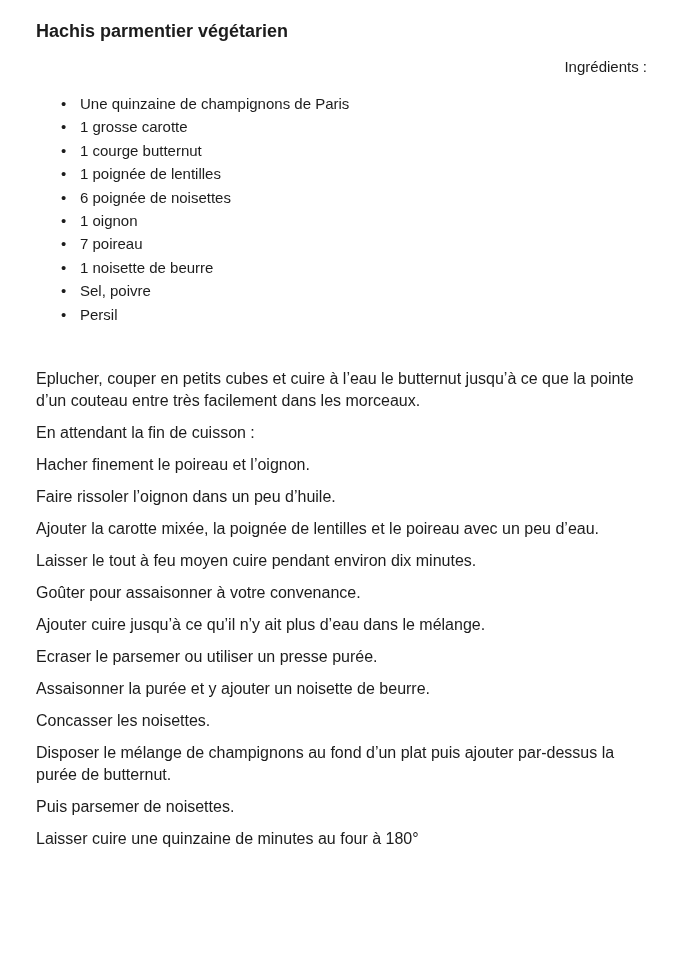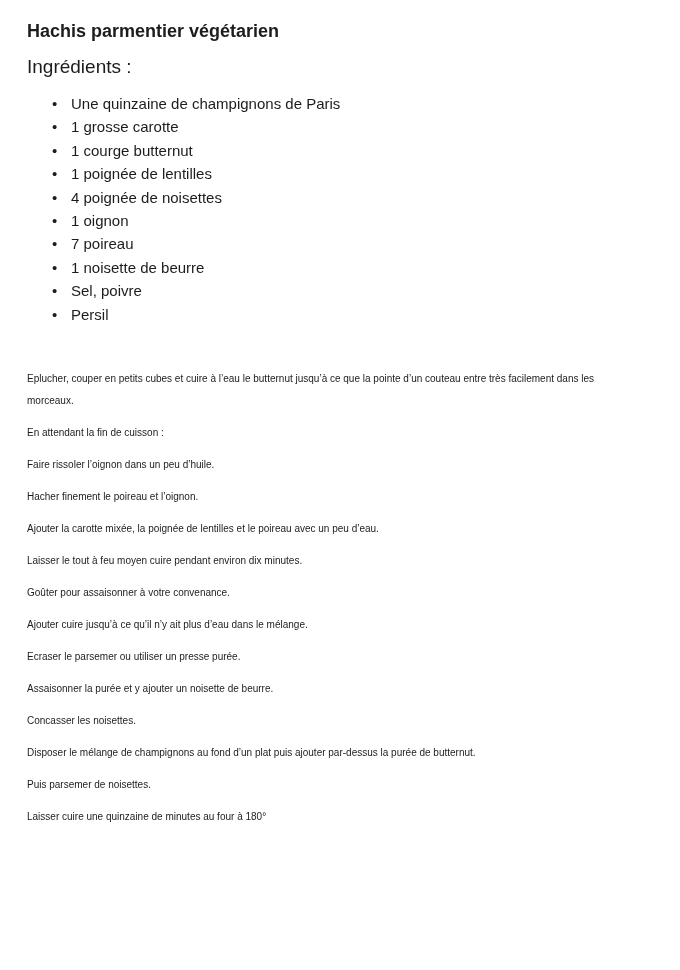--- a/index.html
+++ b/index.html
@@ -10,34 +10,35 @@
     width: 680px;
     height: 970px;
     background: #ffffff;
     overflow: hidden;
     font-family: "Liberation Sans", sans-serif;
     color: #1c1c1c;
     -webkit-font-smoothing: antialiased;
   }
 
   .content {
-    padding: 20px 33px 0 27px;
+    padding: 20px 33px 0 36px;
   }
 
   .doc-title {
     font-size: 18px;
     line-height: 22px;
     font-weight: bold;
     margin: 0 0 15px 0;
   }
 
   .ingredients-label {
-    font-size: 19px;
+    font-size: 15px;
     line-height: 20px;
     margin: 0 0 15px 0;
+    text-align: right;
   }
 
   .ingredients-list {
     list-style: none;
     margin: 0;
     padding: 0;
   }
 
   .ingredient-item {
     display: flex;
@@ -52,21 +53,21 @@
     width: 19px;
     flex: 0 0 19px;
     font-size: 15px;
   }
 
   .steps {
     margin-top: 42px;
   }
 
   .step {
-    font-size: 10px;
+    font-size: 16px;
     line-height: 22px;
     margin: 0 0 10px 0;
     max-width: 614px;
   }
 </style>
 </head>
 <body>
 
 <div class="page">
   <div class="content">
@@ -87,21 +88,21 @@
       <li class="ingredient-item">
         <span class="bullet">•</span>
         <span>1 courge butternut</span>
       </li>
       <li class="ingredient-item">
         <span class="bullet">•</span>
         <span>1 poignée de lentilles</span>
       </li>
       <li class="ingredient-item">
         <span class="bullet">•</span>
-        <span>4 poignée de noisettes</span>
+        <span>6 poignée de noisettes</span>
       </li>
       <li class="ingredient-item">
         <span class="bullet">•</span>
         <span>1 oignon</span>
       </li>
       <li class="ingredient-item">
         <span class="bullet">•</span>
         <span>7 poireau</span>
       </li>
       <li class="ingredient-item">
@@ -114,22 +115,22 @@
       </li>
       <li class="ingredient-item">
         <span class="bullet">•</span>
         <span>Persil</span>
       </li>
     </ul>
 
     <div class="steps">
       <p class="step">Eplucher, couper en petits cubes et cuire à l’eau le butternut jusqu’à ce que la pointe d’un couteau entre très facilement dans les morceaux.</p>
       <p class="step">En attendant la fin de cuisson :</p>
+      <p class="step">Hacher finement le poireau et l’oignon.</p>
       <p class="step">Faire rissoler l’oignon dans un peu d’huile.</p>
-      <p class="step">Hacher finement le poireau et l’oignon.</p>
       <p class="step">Ajouter la carotte mixée, la poignée de lentilles et le poireau avec un peu d’eau.</p>
       <p class="step">Laisser le tout à feu moyen cuire pendant environ dix minutes.</p>
       <p class="step">Goûter pour assaisonner à votre convenance.</p>
       <p class="step">Ajouter cuire jusqu’à ce qu’il n’y ait plus d’eau dans le mélange.</p>
       <p class="step">Ecraser le parsemer ou utiliser un presse purée.</p>
       <p class="step">Assaisonner la purée et y ajouter un noisette de beurre.</p>
       <p class="step">Concasser les noisettes.</p>
       <p class="step">Disposer le mélange de champignons au fond d’un plat puis ajouter par-dessus la purée de butternut.</p>
       <p class="step">Puis parsemer de noisettes.</p>
       <p class="step">Laisser cuire une quinzaine de minutes au four à 180°</p>

